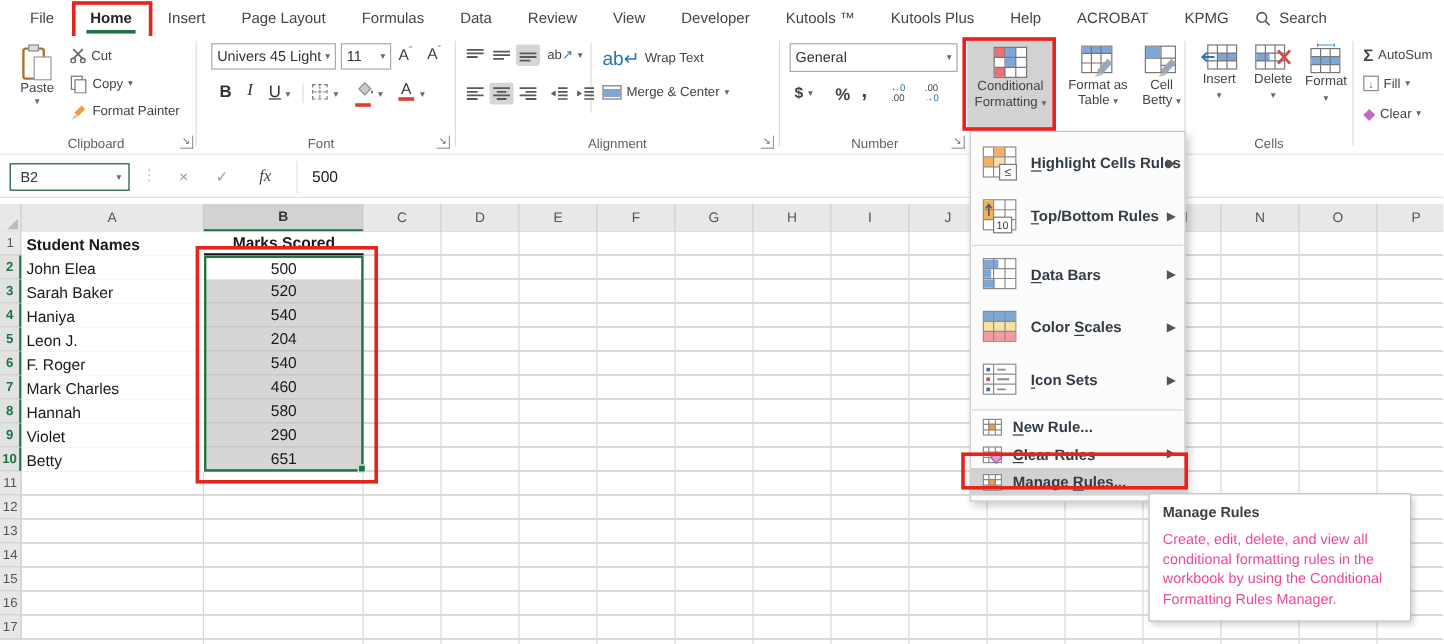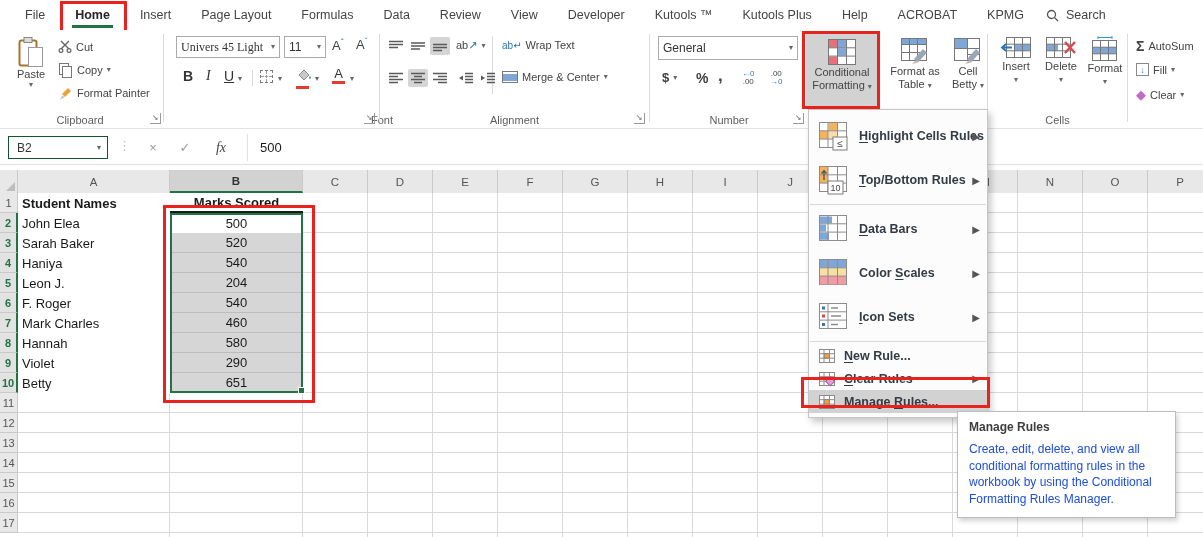--- a/index.html
+++ b/index.html
@@ -92,21 +92,21 @@
   .mil u { text-underline-offset:2px; }
   .subarr { position:absolute; right:7px; color:#555; font-size:10px; }
   .msep { height:1px; background:#D8D8D8; margin:2px 1px; }
   .mi.hover { background:#D2D2D2; }
   .mr-redbox { position:absolute; left:801px; top:377px; width:189px; height:31px; border:3px solid #E8221C; pointer-events:none; z-index:12; }
 
   
   .tooltip { position:absolute; left:957px; top:411px; width:219px; background:#fff; border:1px solid #BDBDBD;
     box-shadow:2px 3px 5px rgba(0,0,0,.18); z-index:15; padding:8px 11px 10px 11px; }
   .tt-title { font-size:12px; font-weight:bold; color:#3E3E3E; margin-bottom:7px; }
-  .tt-body { font-size:12px; color:#1d4ed8; line-height:1.38; }
+  .tt-body { font-size:12px; color:#ec4899; line-height:1.38; }
 
   .bord-ic { width:13px; height:13px; border:1px dashed #7A7A7A; position:relative; }
   .bord-ic::before { content:""; position:absolute; left:0; right:0; top:5px; border-top:1px dashed #9a9a9a; }
   .bord-ic::after { content:""; position:absolute; top:0; bottom:0; left:5px; border-left:1px dashed #9a9a9a; }
   .redbar { width:13px; height:3px; background:#E03C31; margin-top:1px; }
   .fillbox-ic { width:13px; height:13px; border:1px solid #888; display:flex; align-items:center; justify-content:center;
     color:#2E75B6; font-size:9px; font-weight:bold; }
 </style>
 </head>
 <body>
@@ -172,21 +172,21 @@
       <svg width="15" height="15">
           <path d="M4 9l6-6 3 3-6 6z" fill="#E8A33D"></path>
           <path d="M4.5 10.5l-2.5 4 4.5-2z" fill="#BFBFBF"></path>
         </svg>
       <span>Format Painter</span>
     </div>
     <div class="grplabel" style="left:0; width:160px;">Clipboard</div>
     <div class="launcher" style="left:150px;">↘</div>
     <div class="vsep" style="left:163px;"></div>
 
-    <div class="combo abs" style="left:176px; top:6px; width:104px; height:22px;font-family:Liberation Serif, serif;">
+    <div class="combo abs" style="left:176px; top:6px; width:104px; height:22px;">
       <span class="cv">Univers 45 Light</span>
       <span class="caret">▾</span>
     </div>
     <div class="combo abs" style="left:284px; top:6px; width:42px; height:22px;">
       <span class="cv">11</span>
       <span class="caret">▾</span>
     </div>
     <div class="abs" style="left:332px; top:7px; font-size:13px; color:#404040;"><span>A</span><span style="color:#2E75B6; font-size:9px; vertical-align:super;">ˆ</span></div>
     <div class="abs" style="left:356px; top:6px; font-size:13px; color:#404040;text-align:right;"><span>A</span><span style="color:#2E9BB6; font-size:9px; vertical-align:super;">ˇ</span></div>
 
@@ -205,21 +205,21 @@
           <path d="M14 8c1 1.3 1.6 2.4 0 2.8-1.3.3-1-1.5 0-2.8z" fill="#2E75B6"></path>
         </svg>
       <div class="redbar"></div>
     </div>
     <div class="abs caret" style="left:315px; top:45px;">▾</div>
     <div class="abs" style="left:332px; top:37px; text-align:center;">
       <div style="font-size:13px; color:#333; line-height:13px;">A</div>
       <div class="redbar"></div>
     </div>
     <div class="abs caret" style="left:350px; top:45px;">▾</div>
-    <div class="grplabel" style="left:184px; width:209px;text-align:right;">Font</div>
+    <div class="grplabel" style="left:163px; width:209px;">Font</div>
     <div class="launcher" style="left:364px;">↘</div>
     <div class="vsep" style="left:379px;"></div>
 
     <div class="alnico abs" style="left:386px; top:7px;">
       <svg width="16" height="14">
           <path d="M1 2.5h14M1 5.5h14M1 8.5h9" stroke="#595959" stroke-width="1.5"></path>
         </svg>
     </div>
     <div class="alnico abs" style="left:408px; top:7px;">
       <svg width="16" height="14">
@@ -230,21 +230,21 @@
       <svg width="16" height="14">
           <path d="M1 5.5h14M1 8.5h14M1 11.5h9" stroke="#595959" stroke-width="1.5"></path>
         </svg>
     </div>
     <div class="sbtn abs" style="left:456px; top:9px;">
       <span style="font-size:11px; color:#444;">ab<span style="color:#2E75B6;">↗</span></span>
       <span class="caret">▾</span>
     </div>
     <div class="abs" style="left:492px; top:6px; width:1px; height:58px; background:#DCDCDC;"></div>
     <div class="sbtn abs" style="left:502px; top:9px;">
-      <span style="font-size:10px;"><span style="color:#2E75B6;">ab</span><span style="color:#2E75B6;">↵</span></span>
+      <span style="font-size:16px;"><span style="color:#2E75B6;">ab</span><span style="color:#2E75B6;">↵</span></span>
       <span>Wrap Text</span>
     </div>
     <div class="alnico abs" style="left:386px; top:39px;">
       <svg width="16" height="14">
           <path d="M1 2.5h14M1 5.5h9M1 8.5h14M1 11.5h9" stroke="#595959" stroke-width="1.5"></path>
         </svg>
     </div>
     <div class="alnico abs pressed" style="left:408px; top:39px;">
       <svg width="16" height="14">
           <path d="M1 2.5h14M4 5.5h8M1 8.5h14M4 11.5h8" stroke="#595959" stroke-width="1.5"></path>

